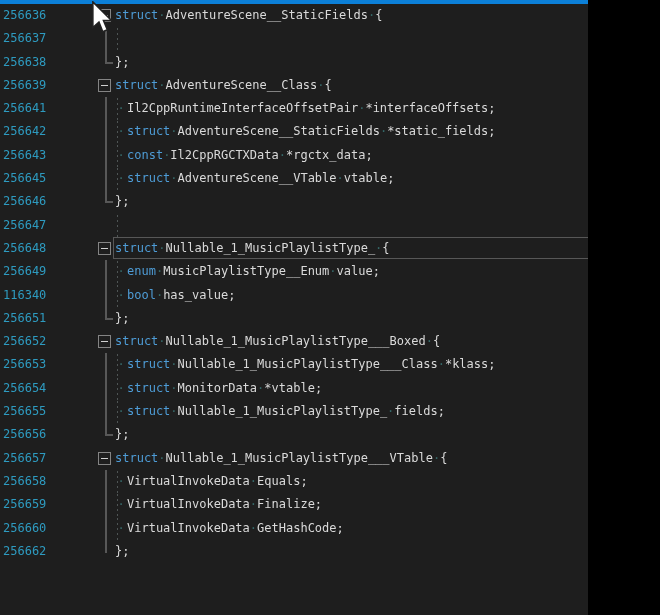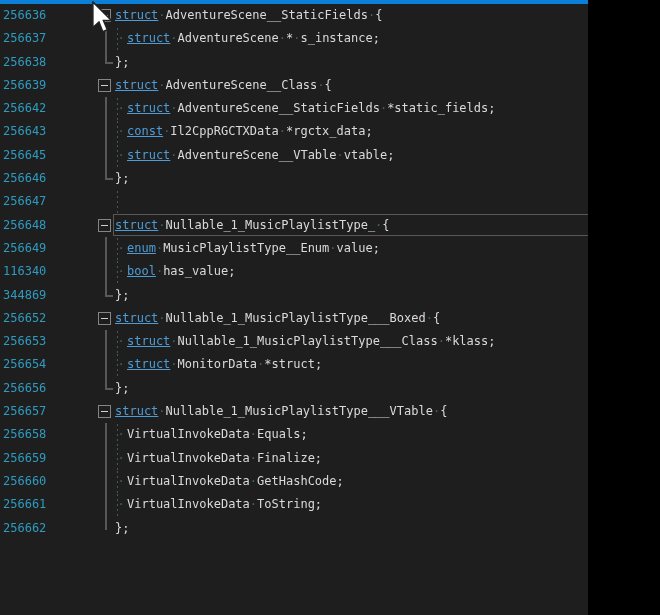--- a/index.html
+++ b/index.html
@@ -23,21 +23,21 @@
     height:23.3px;line-height:23.3px;
     white-space:pre;
   }
   .lnum{
     position:absolute;left:3px;top:0;
     color:var(--lnum,#2e9bc0);
   }
   .code{
     position:absolute;left:115px;top:0;
   }
-  .tk-kw{color:var(--kw,#4e9cd6);text-decoration:underline;}
+  .tk-kw{color:var(--kw,#4e9cd6);}
   .tk-id{color:var(--id,#dadada);text-align:center;}
   .tk-ws{color:var(--dot,#356868);}
   .tk-ind{
     display:inline-block;width:12px;text-align:center;
     color:var(--dot,#356868);
   }
   .fold-box{
     position:absolute;left:98px;top:5px;width:13px;height:13px;
     box-sizing:border-box;border:1px solid #848484;background:#1e1e1e;
     z-index:3;
@@ -68,39 +68,40 @@
     position:absolute;left:91px;top:1px;z-index:10;pointer-events:none;
   }
 </style>
 </head>
 <body>
 
 <div id="app" style="--bg: #1e1e1e; --topbar: #0c80d8; --kw: #4e9cd6; --id: #dadada; --dot: #356868; --lnum: #2e9bc0;">
   <div id="topbar"></div>
   <div id="lines">
       <div class="line"><span class="lnum">256636</span><div class="fold-box"><span class="minus"></span></div><span class="code"><span class="tk-kw">struct</span><span class="tk-ws">·</span><span class="tk-id">AdventureScene__StaticFields</span><span class="tk-ws">·</span><span class="tk-id">{</span></span></div>
-      <div class="line"><span class="lnum">256637</span><div class="fold-vline"></div><div class="guide"></div><span class="code"><span class="tk-ind">·</span><span class="tk-kw">struct</span><span class="tk-ws">·</span><span class="tk-id">AdventureScene</span><span class="tk-ws">·</span><span class="tk-id">*</span><span class="tk-ws">·</span><span class="tk-id">s_instance;</span></span></div>
+      <div class="line"><span class="lnum">256637</span><div class="fold-vline"></div><div class="guide"></div></div>
       <div class="line"><span class="lnum">256638</span><div class="fold-end-v"></div><div class="fold-end-h"></div><span class="code"><span class="tk-id">};</span></span></div>
       <div class="line"><span class="lnum">256639</span><div class="fold-box"><span class="minus"></span></div><span class="code"><span class="tk-kw">struct</span><span class="tk-ws">·</span><span class="tk-id">AdventureScene__Class</span><span class="tk-ws">·</span><span class="tk-id">{</span></span></div>
+      <div class="line"><span class="lnum">256641</span><div class="fold-vline"></div><div class="guide"></div><span class="code"><span class="tk-ind">·</span><span class="tk-id">Il2CppRuntimeInterfaceOffsetPair</span><span class="tk-ws">·</span><span class="tk-id">*interfaceOffsets;</span></span></div>
       <div class="line"><span class="lnum">256642</span><div class="fold-vline"></div><div class="guide"></div><span class="code"><span class="tk-ind">·</span><span class="tk-kw">struct</span><span class="tk-ws">·</span><span class="tk-id">AdventureScene__StaticFields</span><span class="tk-ws">·</span><span class="tk-id">*static_fields;</span></span></div>
       <div class="line"><span class="lnum">256643</span><div class="fold-vline"></div><div class="guide"></div><span class="code"><span class="tk-ind">·</span><span class="tk-kw">const</span><span class="tk-ws">·</span><span class="tk-id">Il2CppRGCTXData</span><span class="tk-ws">·</span><span class="tk-id">*rgctx_data;</span></span></div>
       <div class="line"><span class="lnum">256645</span><div class="fold-vline"></div><div class="guide"></div><span class="code"><span class="tk-ind">·</span><span class="tk-kw">struct</span><span class="tk-ws">·</span><span class="tk-id">AdventureScene__VTable</span><span class="tk-ws">·</span><span class="tk-id">vtable;</span></span></div>
       <div class="line"><span class="lnum">256646</span><div class="fold-end-v"></div><div class="fold-end-h"></div><span class="code"><span class="tk-id">};</span></span></div>
       <div class="line"><span class="lnum">256647</span><div class="guide"></div><span class="code"></span></div>
       <div class="line"><div class="cur-hl"></div><span class="lnum">256648</span><div class="fold-box"><span class="minus"></span></div><span class="code"><span class="tk-kw">struct</span><span class="tk-ws">·</span><span class="tk-id">Nullable_1_MusicPlaylistType_</span><span class="tk-ws">·</span><span class="tk-id">{</span></span></div>
       <div class="line"><span class="lnum">256649</span><div class="fold-vline"></div><div class="guide"></div><span class="code"><span class="tk-ind">·</span><span class="tk-kw">enum</span><span class="tk-ws">·</span><span class="tk-id">MusicPlaylistType__Enum</span><span class="tk-ws">·</span><span class="tk-id">value;</span></span></div>
       <div class="line"><span class="lnum">116340</span><div class="fold-vline"></div><div class="guide"></div><span class="code"><span class="tk-ind">·</span><span class="tk-kw">bool</span><span class="tk-ws">·</span><span class="tk-id">has_value;</span></span></div>
-      <div class="line"><span class="lnum">344869</span><div class="fold-end-v"></div><div class="fold-end-h"></div><span class="code"><span class="tk-id">};</span></span></div>
+      <div class="line"><span class="lnum">256651</span><div class="fold-end-v"></div><div class="fold-end-h"></div><span class="code"><span class="tk-id">};</span></span></div>
       <div class="line"><span class="lnum">256652</span><div class="fold-box"><span class="minus"></span></div><span class="code"><span class="tk-kw">struct</span><span class="tk-ws">·</span><span class="tk-id">Nullable_1_MusicPlaylistType___Boxed</span><span class="tk-ws">·</span><span class="tk-id">{</span></span></div>
       <div class="line"><span class="lnum">256653</span><div class="fold-vline"></div><div class="guide"></div><span class="code"><span class="tk-ind">·</span><span class="tk-kw">struct</span><span class="tk-ws">·</span><span class="tk-id">Nullable_1_MusicPlaylistType___Class</span><span class="tk-ws">·</span><span class="tk-id">*klass;</span></span></div>
-      <div class="line"><span class="lnum">256654</span><div class="fold-vline"></div><div class="guide"></div><span class="code"><span class="tk-ind">·</span><span class="tk-kw">struct</span><span class="tk-ws">·</span><span class="tk-id">MonitorData</span><span class="tk-ws">·</span><span class="tk-id">*struct;</span></span></div>
+      <div class="line"><span class="lnum">256654</span><div class="fold-vline"></div><div class="guide"></div><span class="code"><span class="tk-ind">·</span><span class="tk-kw">struct</span><span class="tk-ws">·</span><span class="tk-id">MonitorData</span><span class="tk-ws">·</span><span class="tk-id">*vtable;</span></span></div>
+      <div class="line"><span class="lnum">256655</span><div class="fold-vline"></div><div class="guide"></div><span class="code"><span class="tk-ind">·</span><span class="tk-kw">struct</span><span class="tk-ws">·</span><span class="tk-id">Nullable_1_MusicPlaylistType_</span><span class="tk-ws">·</span><span class="tk-id">fields;</span></span></div>
       <div class="line"><span class="lnum">256656</span><div class="fold-end-v"></div><div class="fold-end-h"></div><span class="code"><span class="tk-id">};</span></span></div>
       <div class="line"><span class="lnum">256657</span><div class="fold-box"><span class="minus"></span></div><span class="code"><span class="tk-kw">struct</span><span class="tk-ws">·</span><span class="tk-id">Nullable_1_MusicPlaylistType___VTable</span><span class="tk-ws">·</span><span class="tk-id">{</span></span></div>
       <div class="line"><span class="lnum">256658</span><div class="fold-vline"></div><div class="guide"></div><span class="code"><span class="tk-ind">·</span><span class="tk-id">VirtualInvokeData</span><span class="tk-ws">·</span><span class="tk-id">Equals;</span></span></div>
       <div class="line"><span class="lnum">256659</span><div class="fold-vline"></div><div class="guide"></div><span class="code"><span class="tk-ind">·</span><span class="tk-id">VirtualInvokeData</span><span class="tk-ws">·</span><span class="tk-id">Finalize;</span></span></div>
       <div class="line"><span class="lnum">256660</span><div class="fold-vline"></div><div class="guide"></div><span class="code"><span class="tk-ind">·</span><span class="tk-id">VirtualInvokeData</span><span class="tk-ws">·</span><span class="tk-id">GetHashCode;</span></span></div>
-      <div class="line"><span class="lnum">256661</span><div class="fold-vline"></div><div class="guide"></div><span class="code"><span class="tk-ind">·</span><span class="tk-id">VirtualInvokeData</span><span class="tk-ws">·</span><span class="tk-id">ToString;</span></span></div>
       <div class="line"><span class="lnum">256662</span><div class="fold-end-v"></div><span class="code"><span class="tk-id">};</span></span></div>
     </div>
   <svg id="cursor" width="22" height="34" viewBox="0 0 12.5 19.5">
     <path d="M1 0.5 L1 15.2 L4.5 12.1 L6.7 17.6 L9.3 16.5 L7.1 11.2 L11.7 11.2 Z" fill="#ffffff" stroke="#222222" stroke-width="0.9"></path>
   </svg>
 </div>
 
 </body></html>

